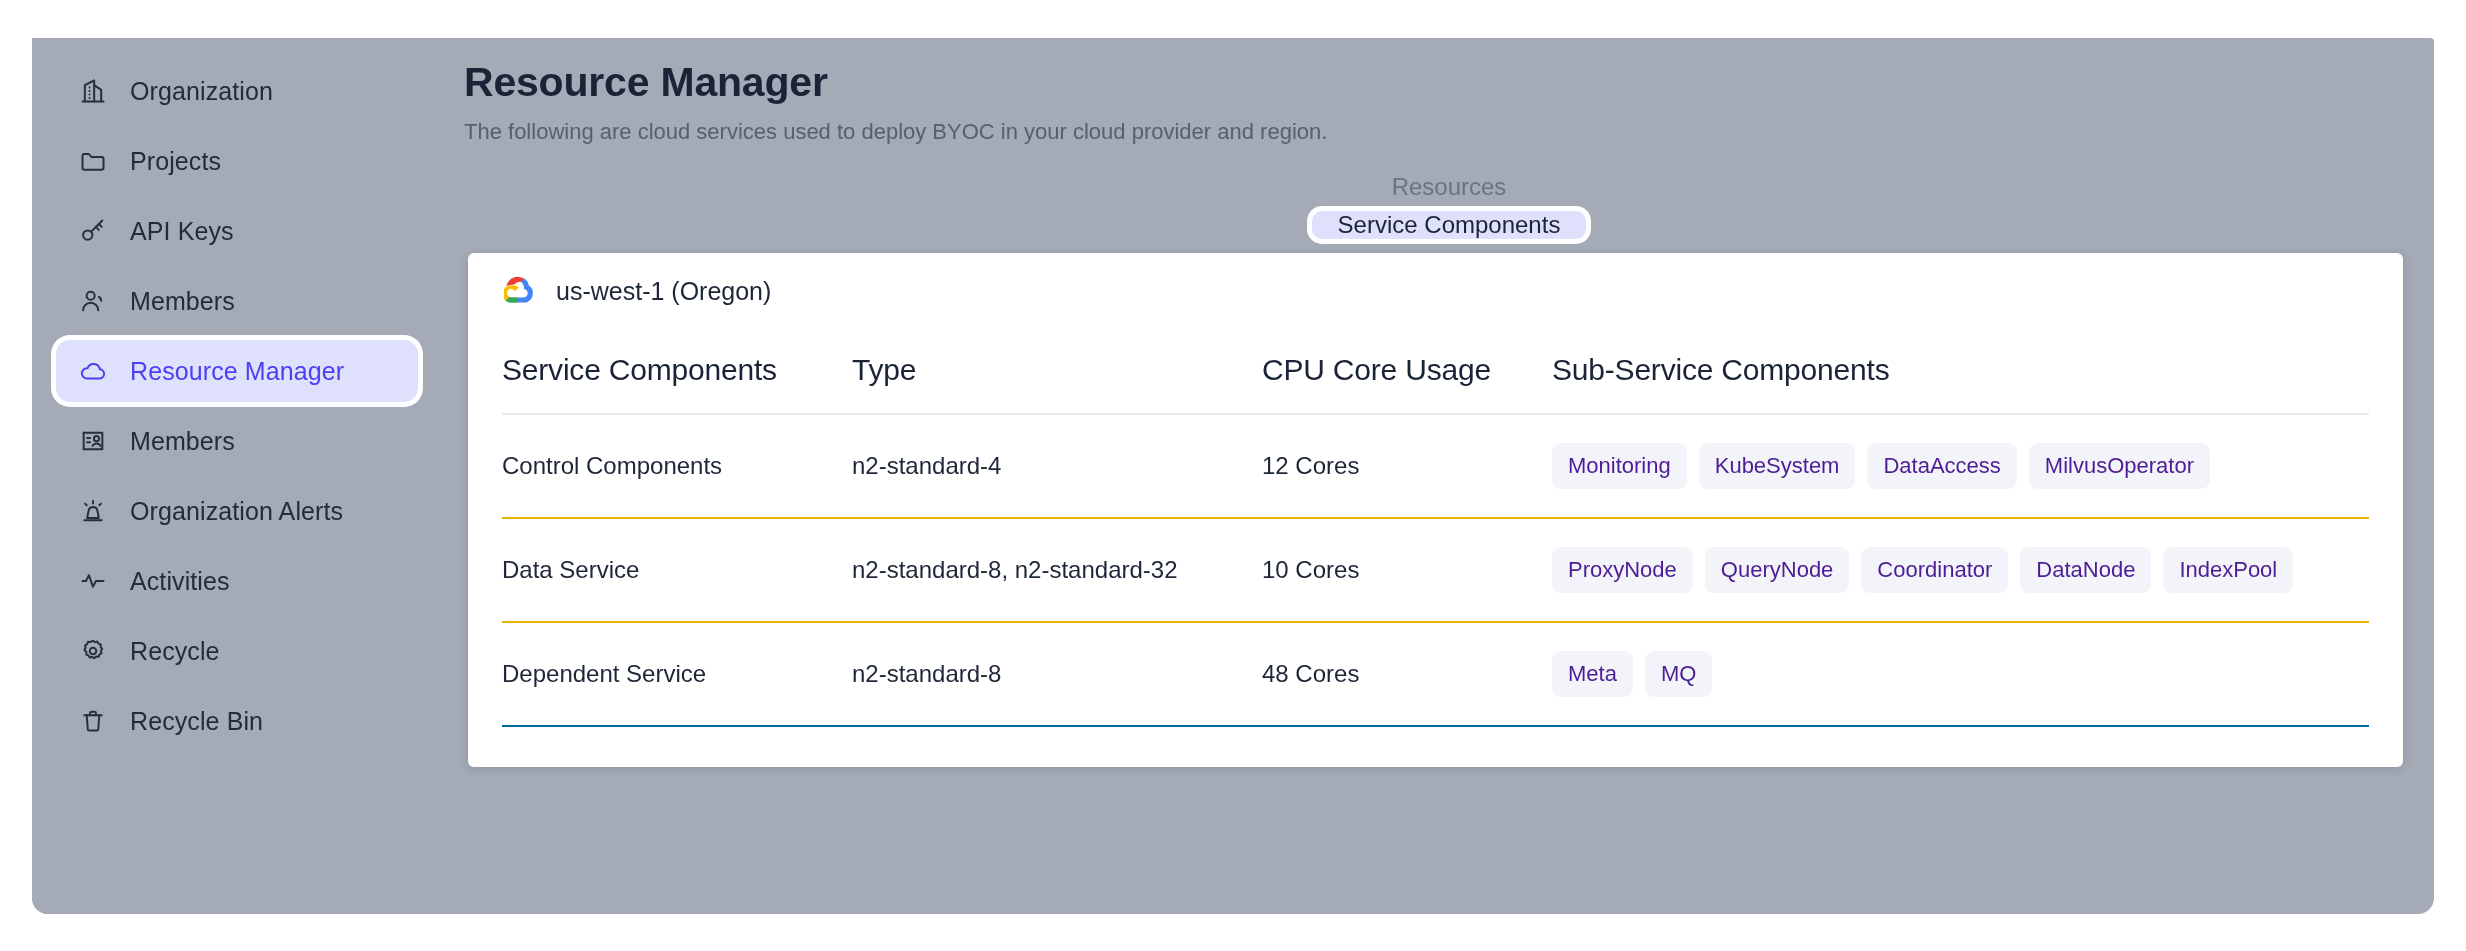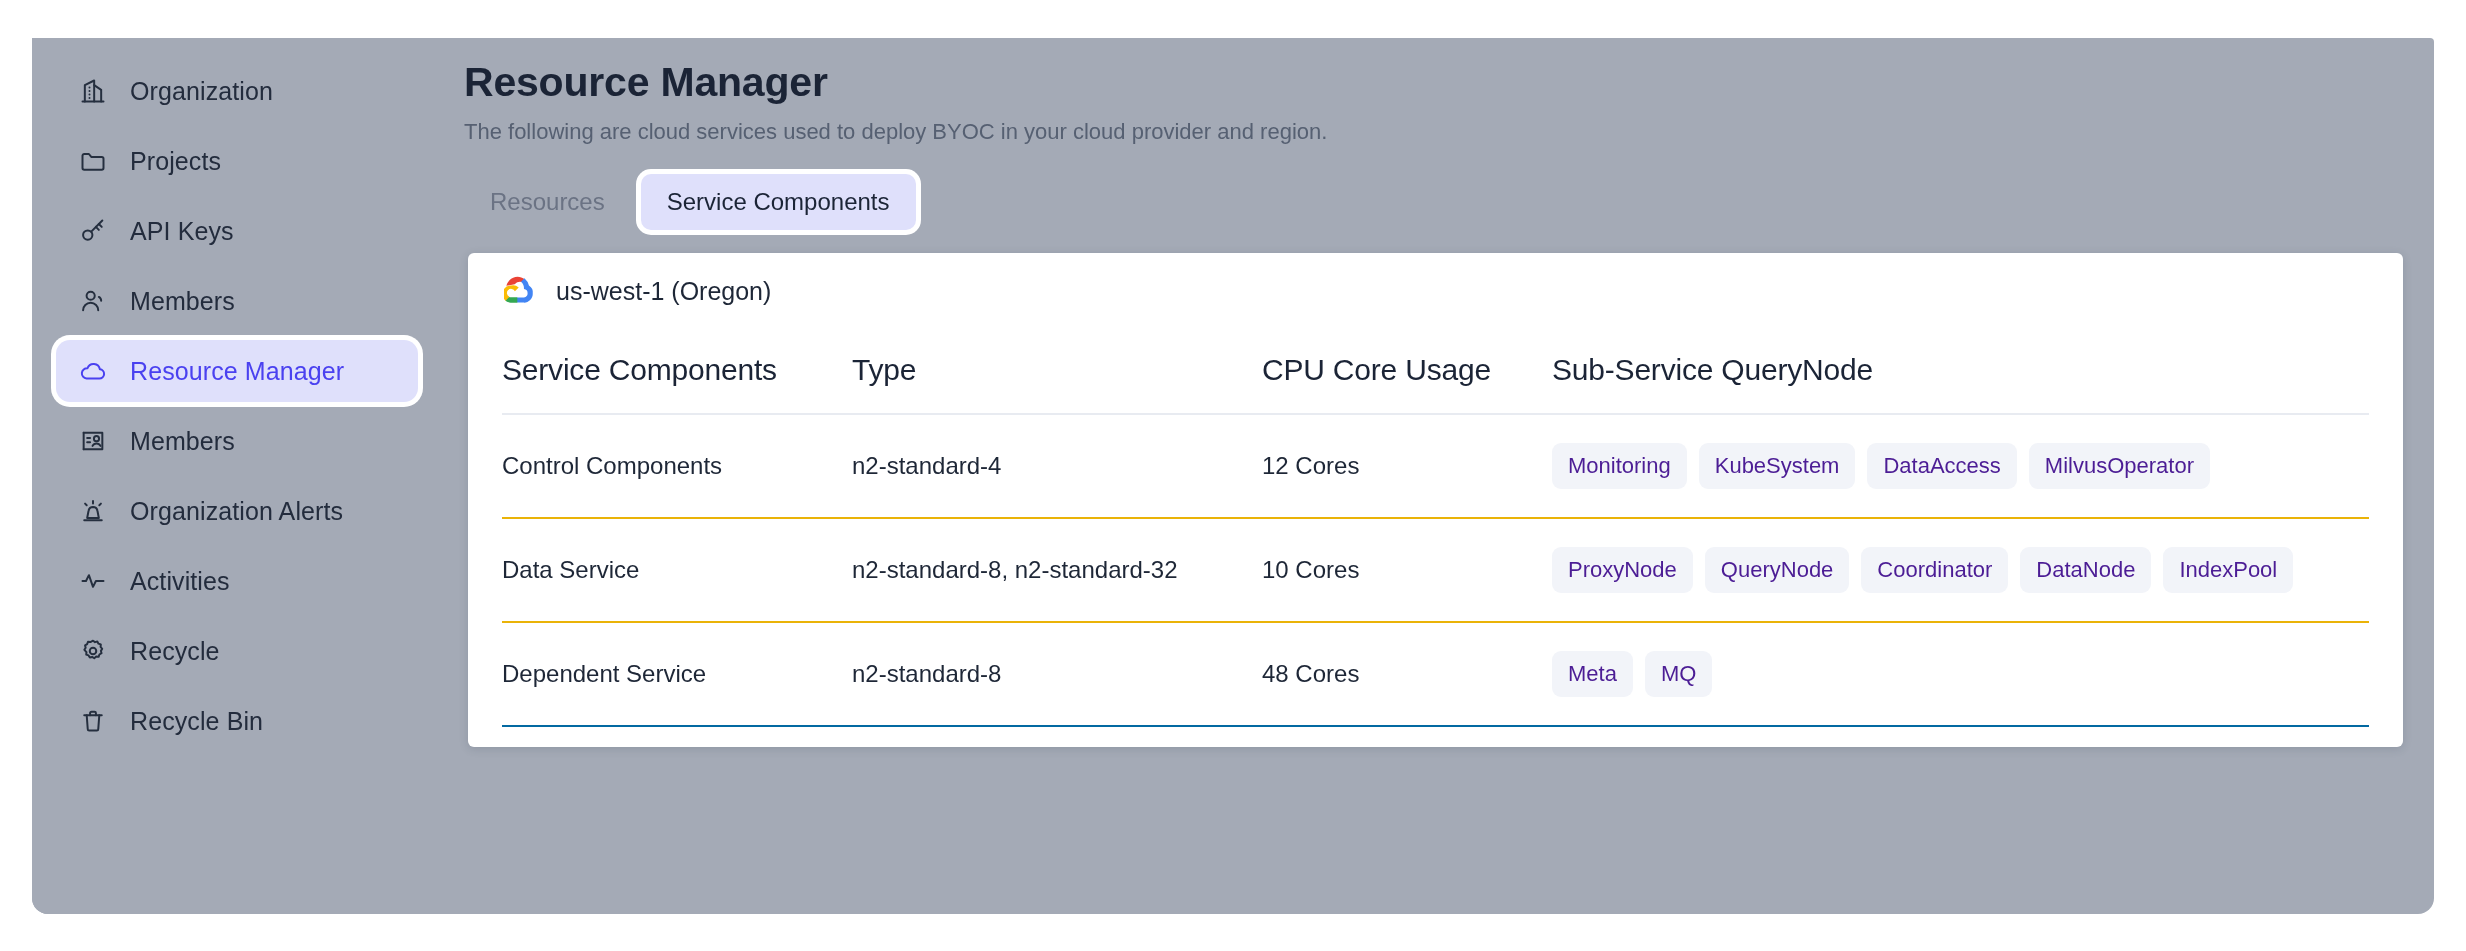--- a/index.html
+++ b/index.html
@@ -93,20 +93,21 @@
     line-height: 1.3;
   }
 
   
   .tabs {
     margin-top: 26px;
     display: flex;
     align-items: center;
     gap: 10px;
     height: 58px;
+    flex-direction: column;
   }
   .tab {
     height: 56px;
     padding: 0 26px;
     display: flex;
     align-items: center;
     font-size: 24px;
     color: #6b7384;
     border-radius: 10px;
     cursor: pointer;
@@ -119,21 +120,21 @@
   }
 
   
   .region-card {
     margin-top: 22px;
     margin-left: 4px;
     width: 1935px;
     background: #ffffff;
     border-radius: 6px;
     box-shadow: 0 2px 10px rgba(40,48,66,.16);
-    padding-bottom: 20px;
+    padding-bottom: 40px;
   }
 
   .region-header {
     display: flex;
     align-items: center;
     gap: 18px;
     height: 78px;
     padding: 0 36px;
   }
   .gcp-icon { width: 34px; height: 34px; flex: 0 0 34px; display: block; }
@@ -325,21 +326,21 @@
         </span>
         <span class="region-name">us-west-1 (Oregon)</span>
       </div>
 
       <table class="svc-table">
         <thead>
           <tr>
             <th class="col-name">Service Components</th>
             <th class="col-type">Type</th>
             <th class="col-cpu">CPU Core Usage</th>
-            <th class="col-subs">Sub-Service QueryNode</th>
+            <th class="col-subs">Sub-Service Components</th>
           </tr>
         </thead>
         <tbody>
 
           <tr>
             <td>Control Components</td>
             <td>n2-standard-4</td>
             <td>12 Cores</td>
             <td>
               <div class="tag-wrap">

